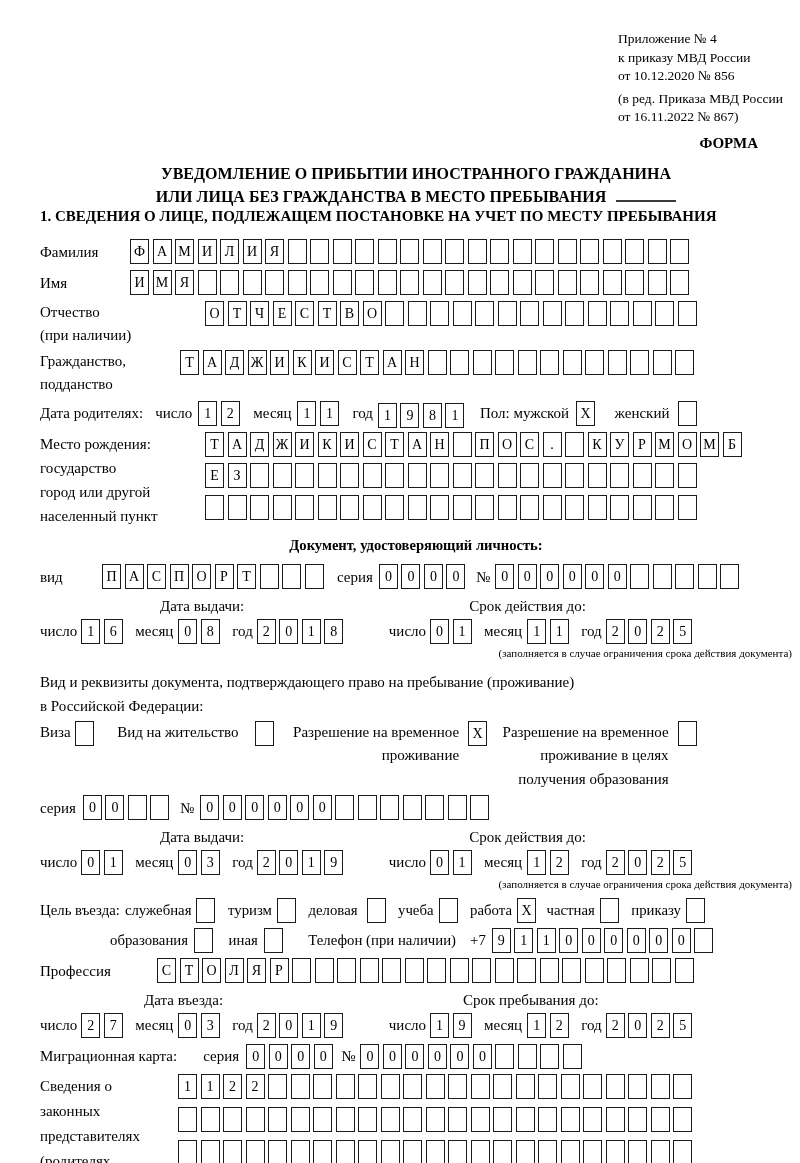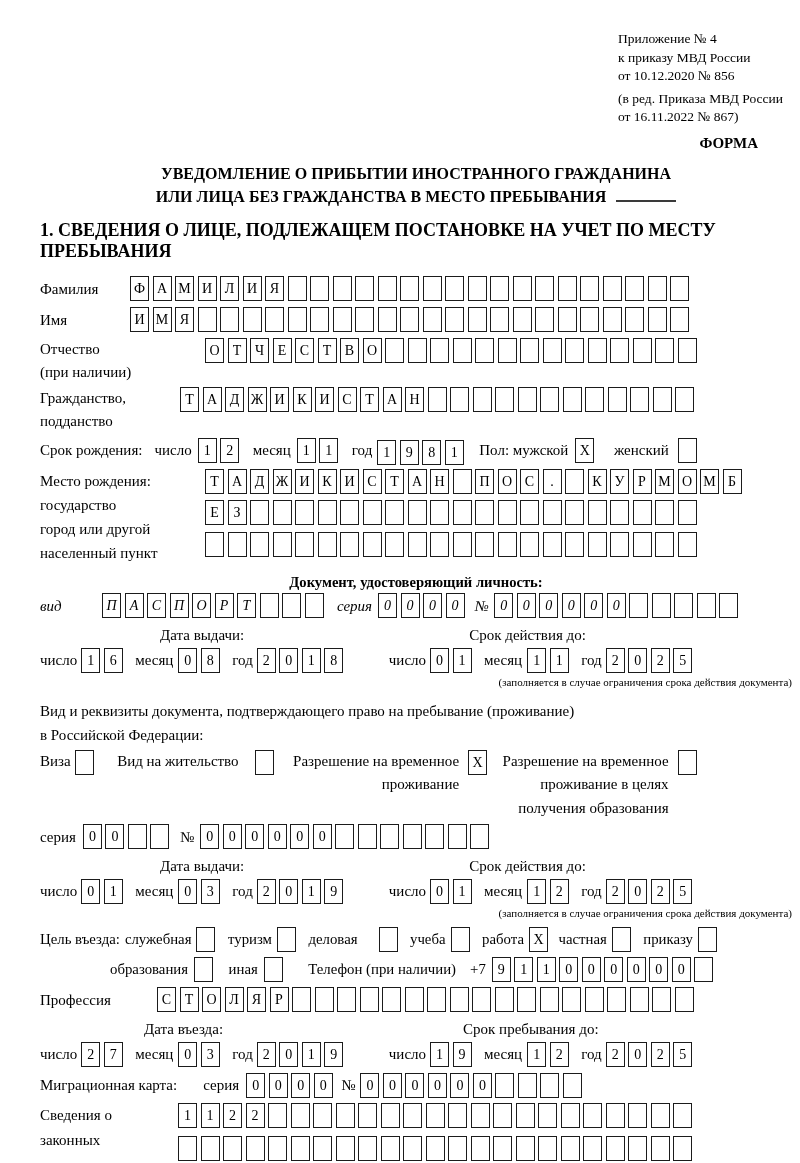--- a/index.html
+++ b/index.html
@@ -5,21 +5,21 @@
   html,body{margin:0;padding:0;background:#fff;}
   .page{width:800px;height:1163px;box-sizing:border-box;padding:30px 8px 0 40px;
         font-family:"Liberation Serif","DejaVu Serif",serif;color:#000;background:#fff;
         overflow:hidden;position:relative;}
   .pre{white-space:pre-line;}
   .hdr{margin-left:578px;font-size:13.5px;line-height:18.5px;}
   .hdr .ed{margin-top:4px;}
   .forma{text-align:right;padding-right:34px;font-weight:bold;font-size:15px;margin-top:8px;}
   .title{text-align:center;font-weight:bold;font-size:16px;line-height:23px;margin-top:10px;}
   .uline{display:inline-block;width:60px;border-bottom:2px solid #3a3a3a;margin-left:10px;}
-  .sec{font-weight:bold;font-size:18px;margin-top:12px;}
+  .sec{font-weight:bold;font-size:15px;margin-top:0;}
   .row{display:flex;align-items:flex-start;margin-top:5px;font-size:15px;line-height:26px;flex-wrap:nowrap;}
   .lab{flex:none;}
   .stack{flex:none;white-space:pre-line;line-height:23.5px;}
   .cells{flex:none;white-space:nowrap;display:inline-block;line-height:0;}
   .cell{display:inline-block;width:17px;height:23px;border:1.6px solid #1b1b1b;margin-right:3.5px;
         text-align:center;line-height:23px;font-size:14px;vertical-align:top;background:#fff;}
   .colstack{display:flex;flex-direction:column;}
   .colstack .cells{margin-bottom:6.5px;}
   .note{font-size:11px;text-align:right;margin-top:1px;line-height:17px;}
   .dochead{text-align:center;font-weight:bold;font-size:14.6px;margin-top:6px;line-height:22px;}
@@ -65,21 +65,21 @@
     <span class="cells"><span class="cell">О</span><span class="cell">Т</span><span class="cell">Ч</span><span class="cell">Е</span><span class="cell">С</span><span class="cell">Т</span><span class="cell">В</span><span class="cell">О</span><span class="cell"></span><span class="cell"></span><span class="cell"></span><span class="cell"></span><span class="cell"></span><span class="cell"></span><span class="cell"></span><span class="cell"></span><span class="cell"></span><span class="cell"></span><span class="cell"></span><span class="cell"></span><span class="cell"></span><span class="cell"></span></span>
   </div>
 
   <div class="row" style="margin-top:2px;">
     <span class="stack" style="width:140px;">Гражданство,
 подданство</span>
     <span class="cells"><span class="cell">Т</span><span class="cell">А</span><span class="cell">Д</span><span class="cell">Ж</span><span class="cell">И</span><span class="cell">К</span><span class="cell">И</span><span class="cell">С</span><span class="cell">Т</span><span class="cell">А</span><span class="cell">Н</span><span class="cell"></span><span class="cell"></span><span class="cell"></span><span class="cell"></span><span class="cell"></span><span class="cell"></span><span class="cell"></span><span class="cell"></span><span class="cell"></span><span class="cell"></span><span class="cell"></span><span class="cell"></span></span>
   </div>
 
   <div class="row" style="margin-top:3px;">
-    <span class="lab">Срок рождения:</span>
+    <span class="lab">Дата родителях:</span>
     <span class="lab" style="margin-left:12px;margin-right:6px;">число</span>
     <span class="cells" style="margin-top:1px;"><span class="cell">1</span><span class="cell">2</span></span>
     <span class="lab" style="margin-left:10px;margin-right:6px;">месяц</span>
     <span class="cells" style="margin-top:1px;"><span class="cell">1</span><span class="cell">1</span></span>
     <span class="lab" style="margin-left:10px;margin-right:5px;">год</span>
     <span class="cells" style="margin-top:3px;"><span class="cell">1</span><span class="cell">9</span><span class="cell">8</span><span class="cell">1</span></span>
     <span class="lab" style="margin-left:12px;margin-right:7px;">Пол: мужской</span>
     <span class="cells" style="margin-top:1px;"><span class="cell">X</span></span>
     <span class="lab" style="margin-left:16px;margin-right:9px;">женский</span>
     <span class="cells" style="margin-top:1px;"><span class="cell"></span></span>
@@ -92,21 +92,21 @@
 населенный пункт</span>
     <span class="colstack">
       <span class="cells"><span class="cell">Т</span><span class="cell">А</span><span class="cell">Д</span><span class="cell">Ж</span><span class="cell">И</span><span class="cell">К</span><span class="cell">И</span><span class="cell">С</span><span class="cell">Т</span><span class="cell">А</span><span class="cell">Н</span><span class="cell"></span><span class="cell">П</span><span class="cell">О</span><span class="cell">С</span><span class="cell">.</span><span class="cell"></span><span class="cell">К</span><span class="cell">У</span><span class="cell">Р</span><span class="cell">М</span><span class="cell">О</span><span class="cell">М</span><span class="cell">Б</span></span>
       <span class="cells"><span class="cell">Е</span><span class="cell">З</span><span class="cell"></span><span class="cell"></span><span class="cell"></span><span class="cell"></span><span class="cell"></span><span class="cell"></span><span class="cell"></span><span class="cell"></span><span class="cell"></span><span class="cell"></span><span class="cell"></span><span class="cell"></span><span class="cell"></span><span class="cell"></span><span class="cell"></span><span class="cell"></span><span class="cell"></span><span class="cell"></span><span class="cell"></span><span class="cell"></span></span>
       <span class="cells"><span class="cell"></span><span class="cell"></span><span class="cell"></span><span class="cell"></span><span class="cell"></span><span class="cell"></span><span class="cell"></span><span class="cell"></span><span class="cell"></span><span class="cell"></span><span class="cell"></span><span class="cell"></span><span class="cell"></span><span class="cell"></span><span class="cell"></span><span class="cell"></span><span class="cell"></span><span class="cell"></span><span class="cell"></span><span class="cell"></span><span class="cell"></span><span class="cell"></span></span>
     </span>
   </div>
 
   <div class="dochead">Документ, удостоверяющий личность:</div>
 
-  <div class="row" style="margin-top:0;font-style:italic;">
+  <div class="row" style="margin-top:8px;">
     <span class="lab" style="width:62px;">вид</span>
     <span class="cells"><span class="cell">П</span><span class="cell">А</span><span class="cell">С</span><span class="cell">П</span><span class="cell">О</span><span class="cell">Р</span><span class="cell">Т</span><span class="cell"></span><span class="cell"></span><span class="cell"></span></span>
     <span class="lab" style="margin-left:10px;margin-right:6px;">серия</span>
     <span class="cells"><span class="cell">0</span><span class="cell">0</span><span class="cell">0</span><span class="cell">0</span></span>
     <span class="lab" style="margin-left:7px;margin-right:5px;">№</span>
     <span class="cells"><span class="cell">0</span><span class="cell">0</span><span class="cell">0</span><span class="cell">0</span><span class="cell">0</span><span class="cell">0</span><span class="cell"></span><span class="cell"></span><span class="cell"></span><span class="cell"></span><span class="cell"></span></span>
   </div>
 
   <div class="dhdr">
     <span style="margin-left:120px;">Дата выдачи:</span>
@@ -175,21 +175,21 @@
   </div>
 
   <div class="note">(заполняется в случае ограничения срока действия документа)</div>
 
   <div class="row" style="margin-top:4px;font-size:14.8px;">
     <span class="lab">Цель въезда:</span>
     <span class="lab" style="margin-left:5px;margin-right:5px;">служебная</span>
     <span class="cells" style="margin-top:1px;"><span class="cell"></span></span>
     <span class="lab" style="margin-left:9px;margin-right:5px;">туризм</span>
     <span class="cells" style="margin-top:1px;"><span class="cell"></span></span>
-    <span class="lab" style="margin-left:9px;margin-right:21px;">деловая</span>
+    <span class="lab" style="margin-left:9px;margin-right:9px;">деловая</span>
     <span class="cells" style="margin-top:1px;"><span class="cell"></span></span>
     <span class="lab" style="margin-left:9px;margin-right:5px;">учеба</span>
     <span class="cells" style="margin-top:1px;"><span class="cell"></span></span>
     <span class="lab" style="margin-left:9px;margin-right:5px;">работа</span>
     <span class="cells" style="margin-top:1px;"><span class="cell">X</span></span>
     <span class="lab" style="margin-left:7px;margin-right:5px;">частная</span>
     <span class="cells" style="margin-top:1px;"><span class="cell"></span></span>
     <span class="lab" style="margin-left:9px;margin-right:5px;">приказу</span>
     <span class="cells" style="margin-top:1px;"><span class="cell"></span></span>
   </div>

